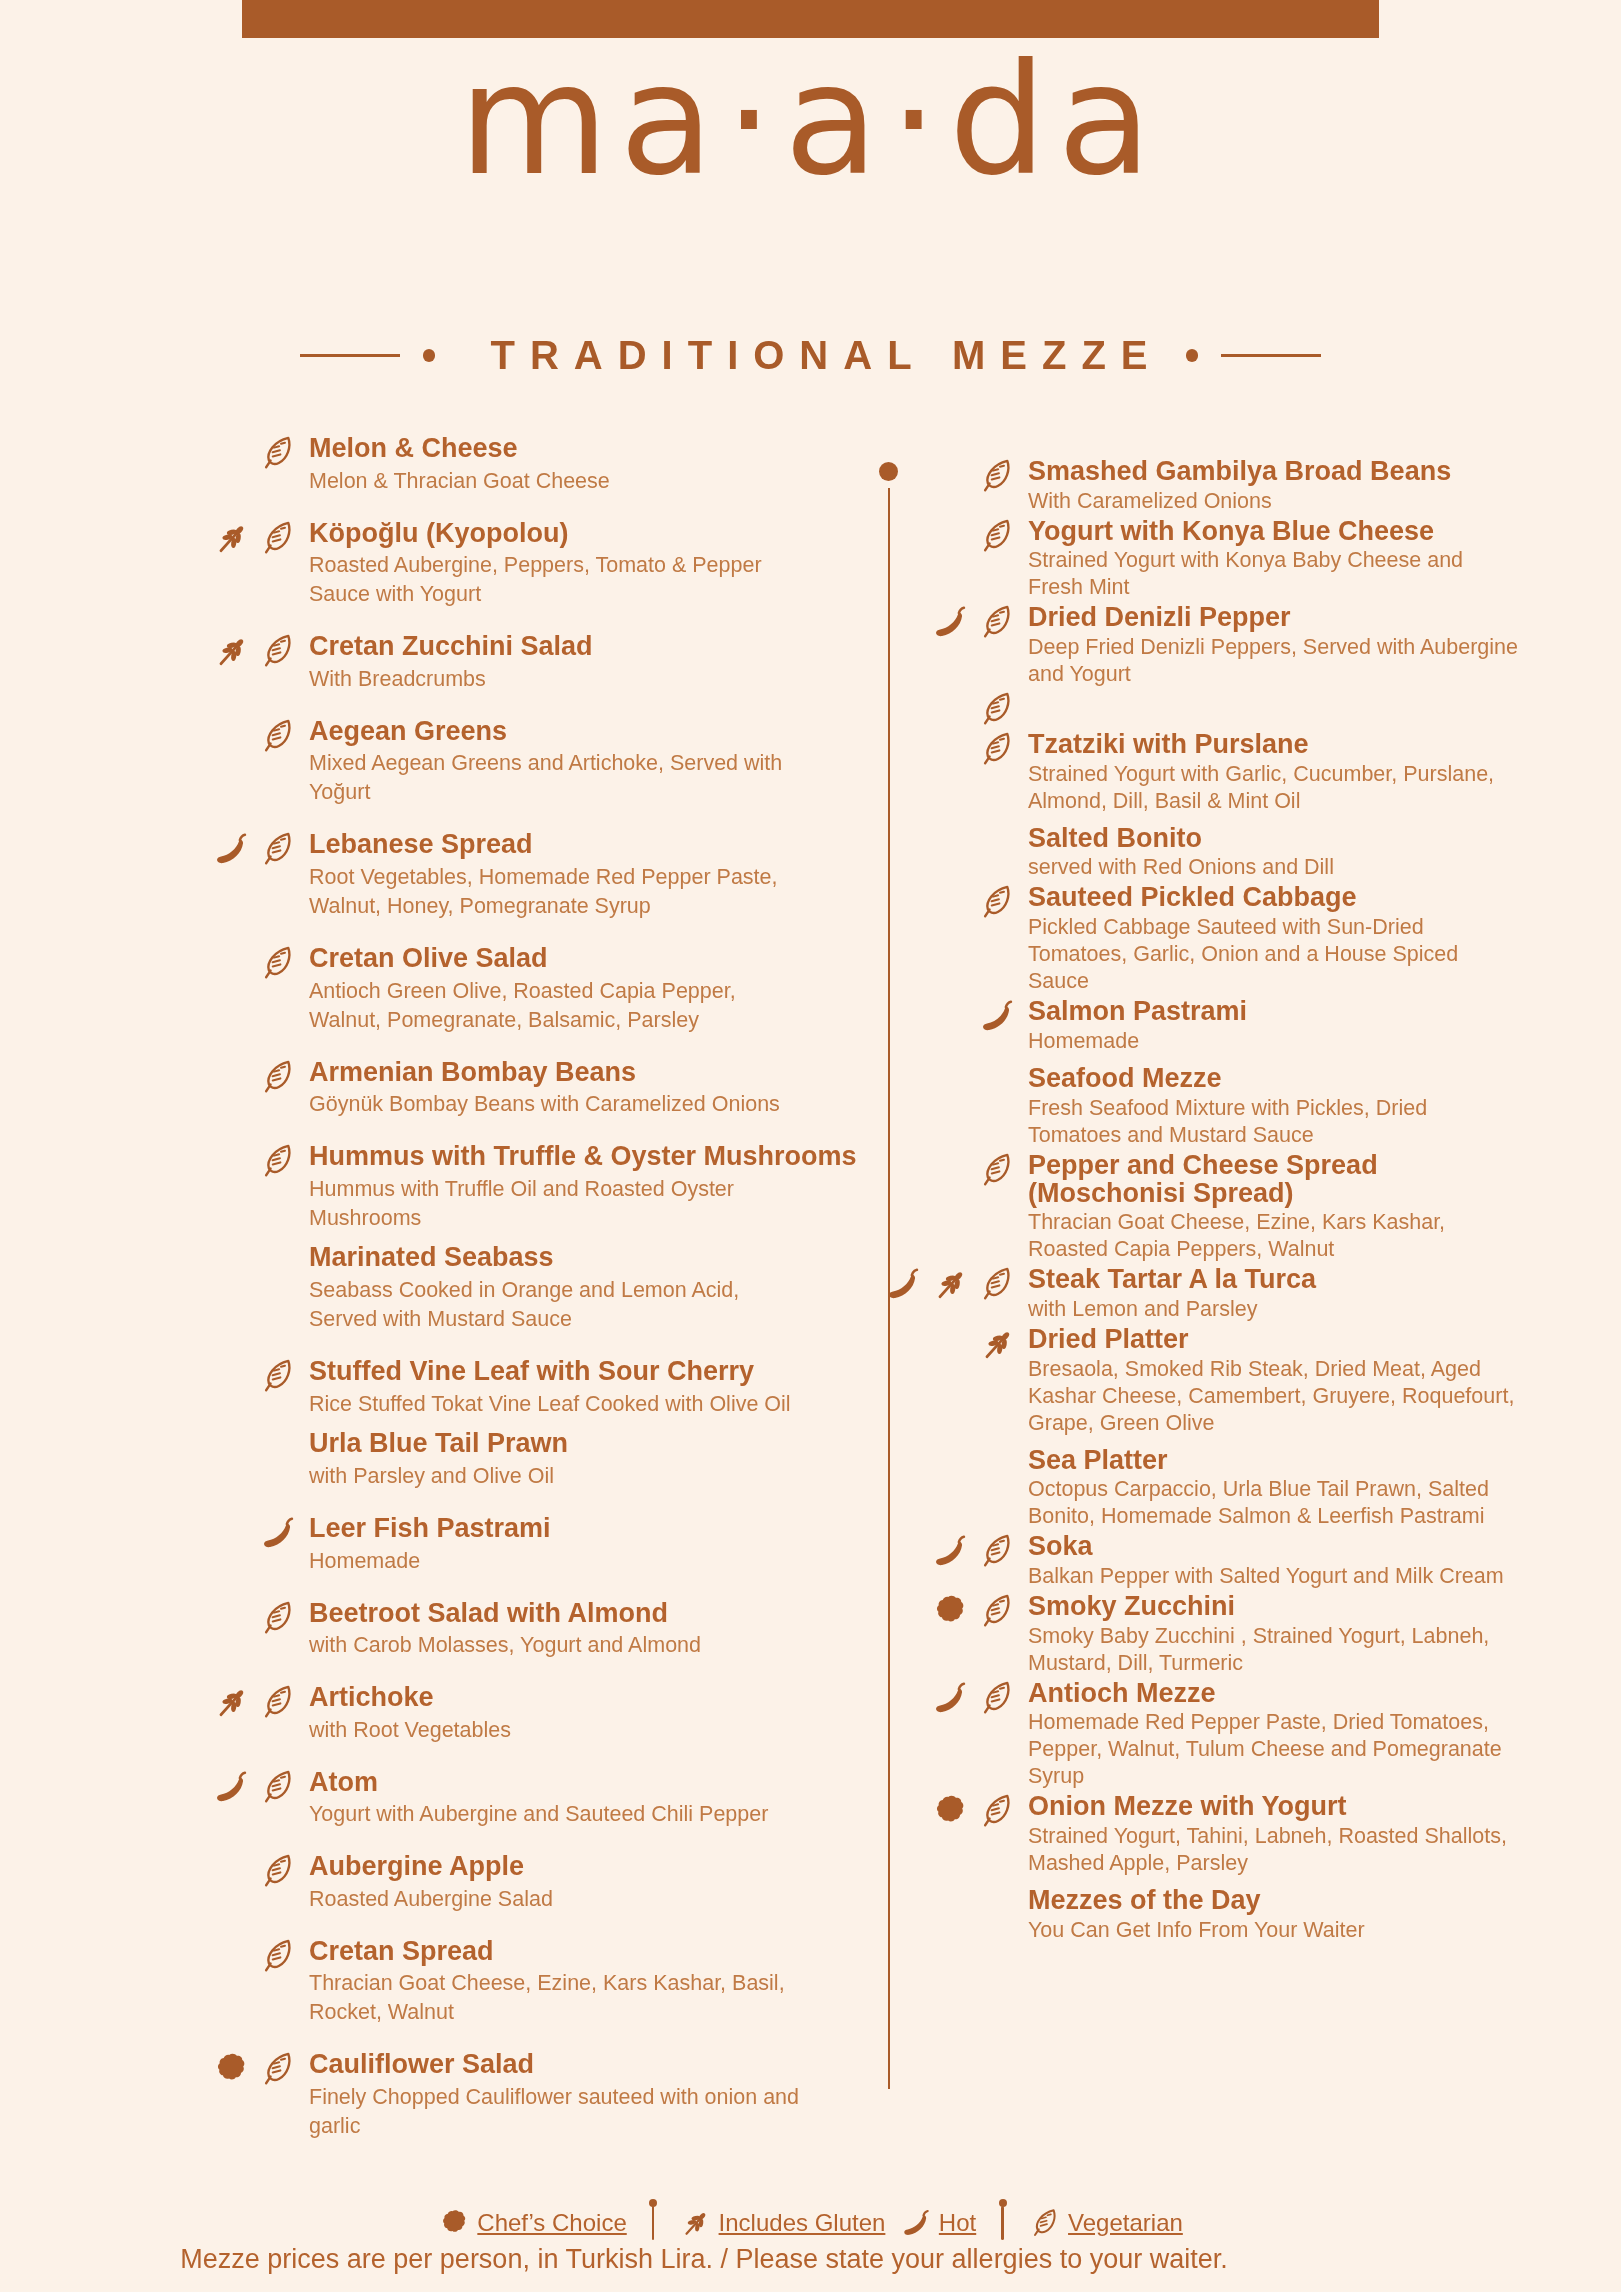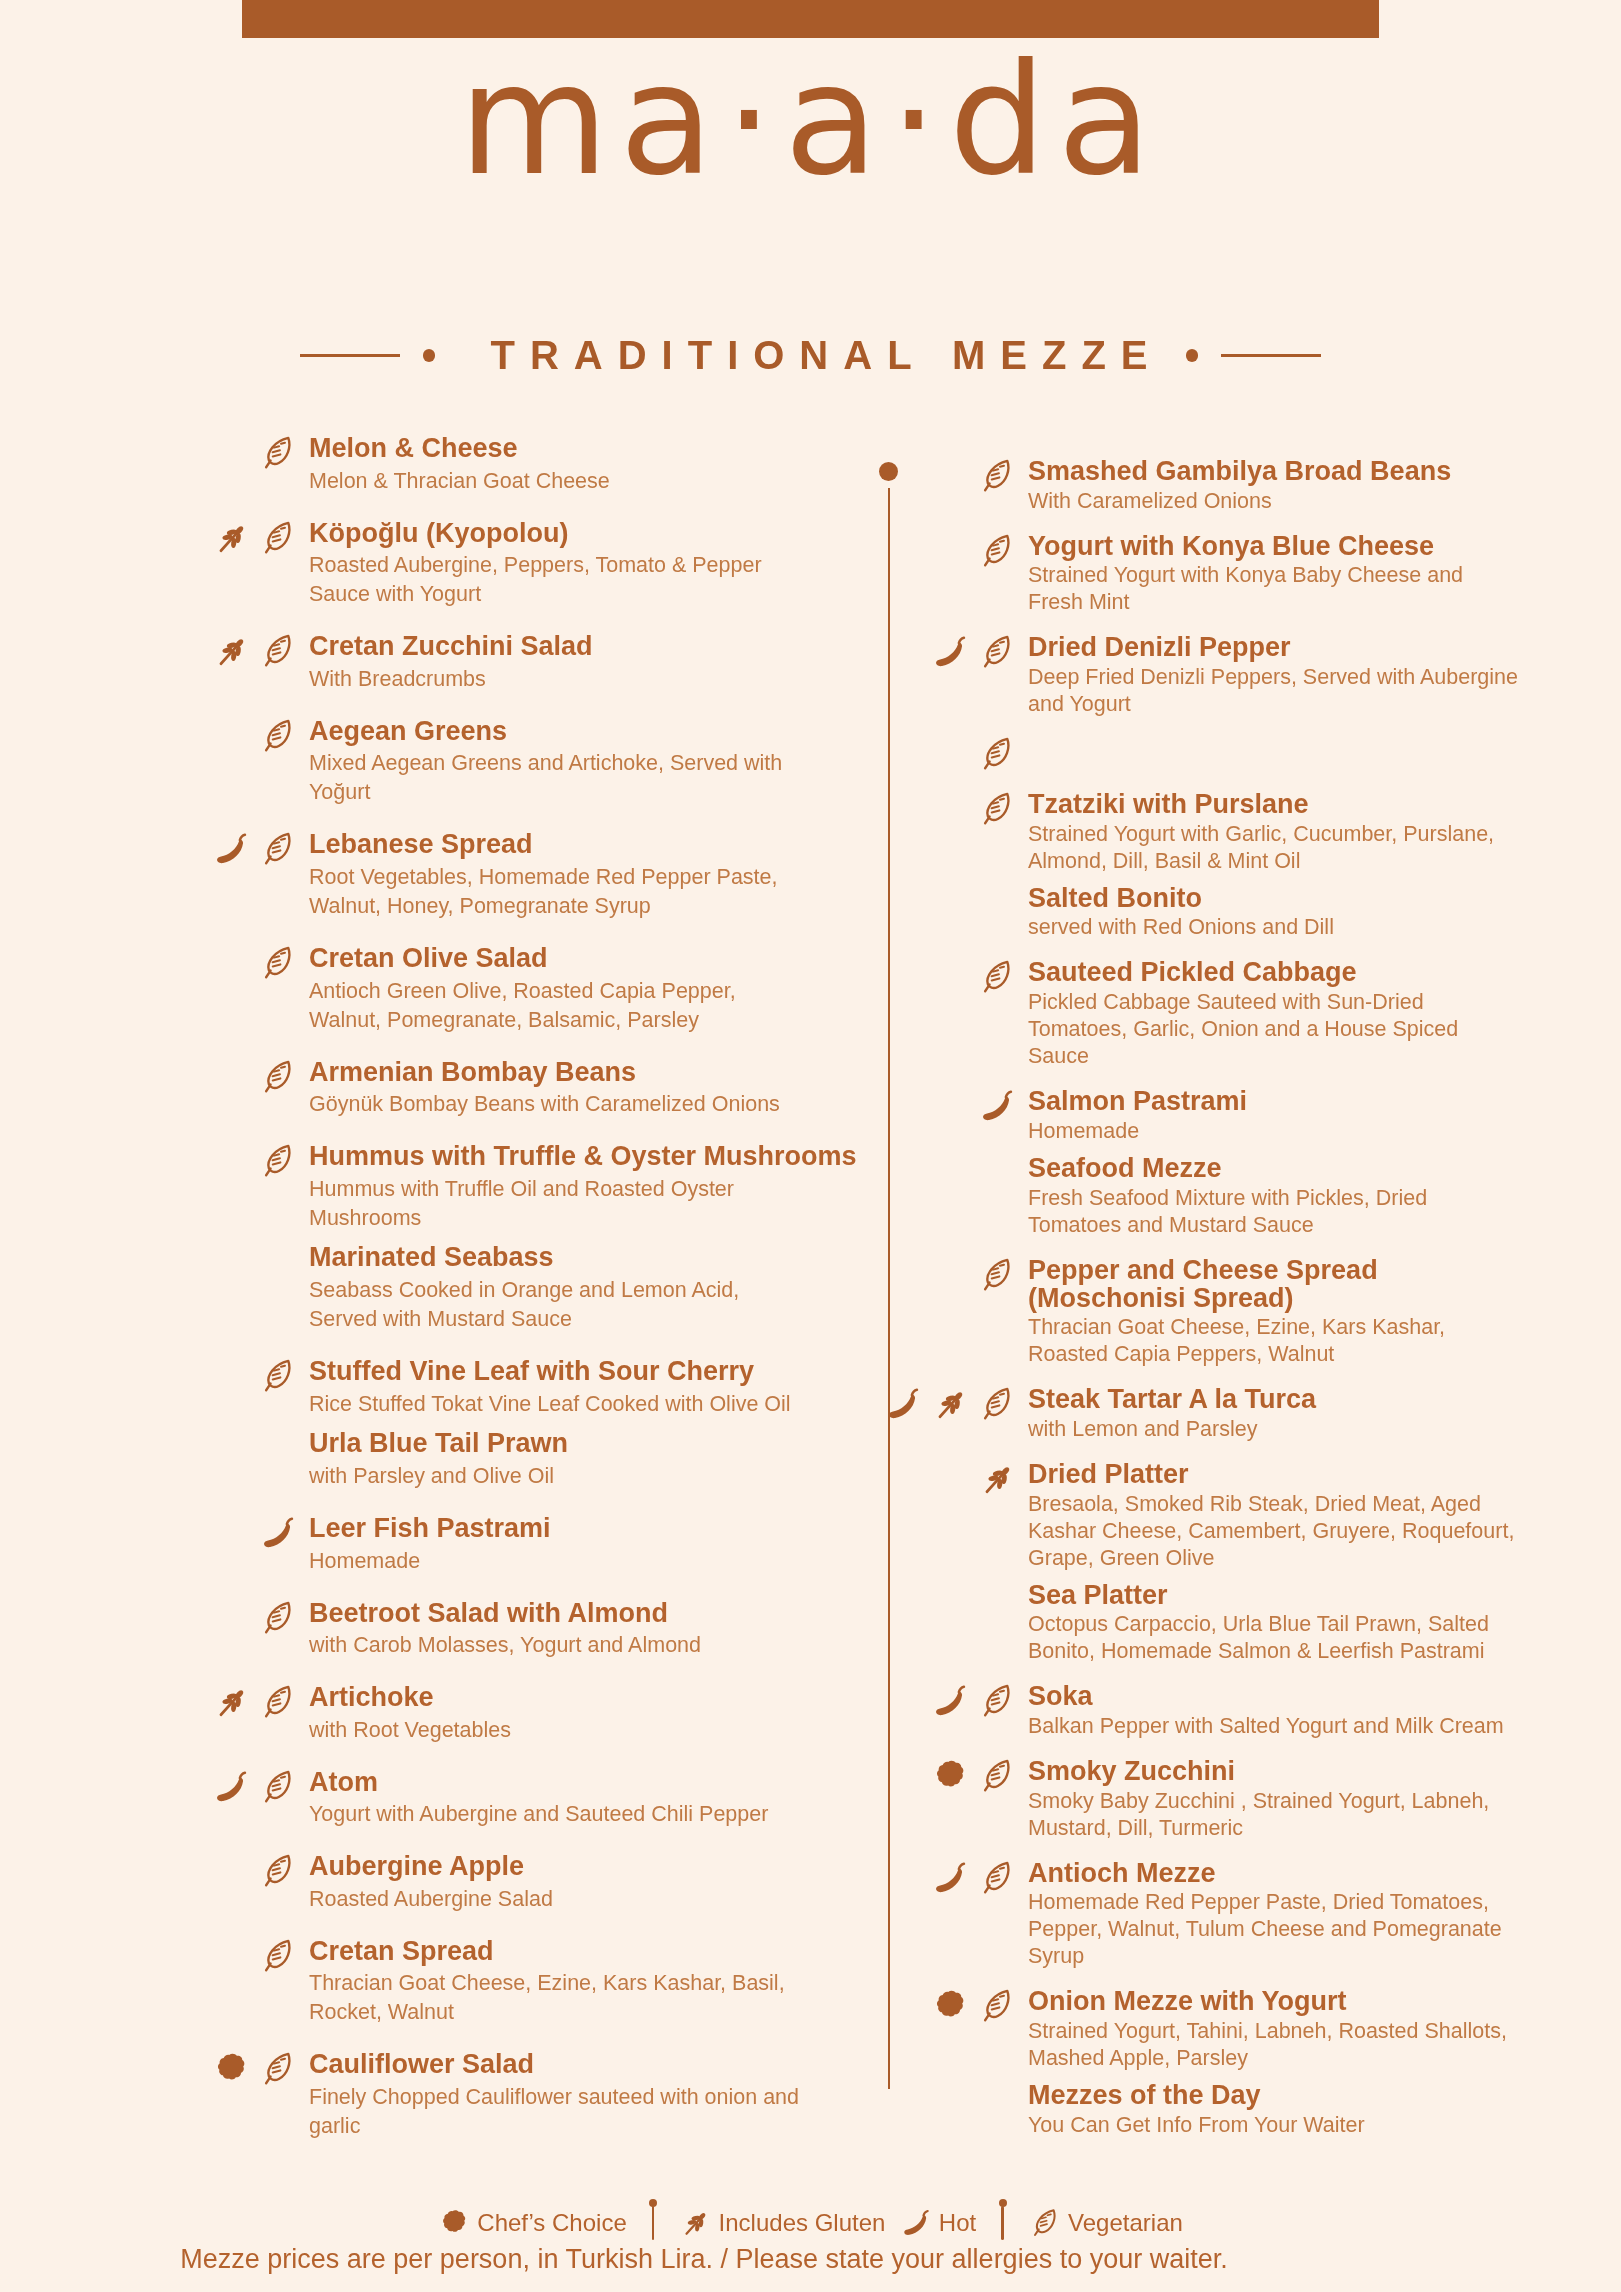--- a/index.html
+++ b/index.html
@@ -53,34 +53,34 @@
   .icon svg{width:38px;height:38px;display:block;}
   .text{width:557px;}
   .name{
     font-size:27px;line-height:29px;font-weight:700;color:var(--title);
     white-space:pre-line;
   }
   .desc{
     font-size:21.5px;line-height:29px;color:var(--desc);margin-top:3.6px;
     max-width:494px;
   }
-  .col-right .item{margin-top:17px;}
+  .col-right .item{margin-top:2px;}
   .col-right .item:first-child{margin-top:0;}
   .col-right .item.attached{margin-top:9px;}
   .col-right .name{line-height:28px;}
   .col-right .desc{line-height:27px;margin-top:2.7px;}
 
   .legend{
     position:absolute;left:0;top:2201px;width:1621px;height:43px;
     display:flex;align-items:center;justify-content:center;gap:14.3px;
   }
   .legend-item{display:flex;align-items:center;gap:7.2px;}
   .legend-icon{color:var(--accent);line-height:0;}
   .legend-icon svg{width:32px;height:32px;display:block;}
-  .legend-label{font-size:24px;color:var(--title);}
+  .legend-label{font-size:24px;color:var(--title);text-decoration:underline;}
   .legend-divider{
     width:2.7px;height:34px;background:var(--accent);border-radius:1.8px;
     position:relative;margin:0 10.7px;
   }
   .legend-divider::before{
     content:"";position:absolute;top:-6.3px;left:-2.7px;width:8px;height:8px;
     border-radius:50%;background:var(--accent);
   }
   .footer{
     position:absolute;left:0;top:2244px;width:1408px;text-align:center;

